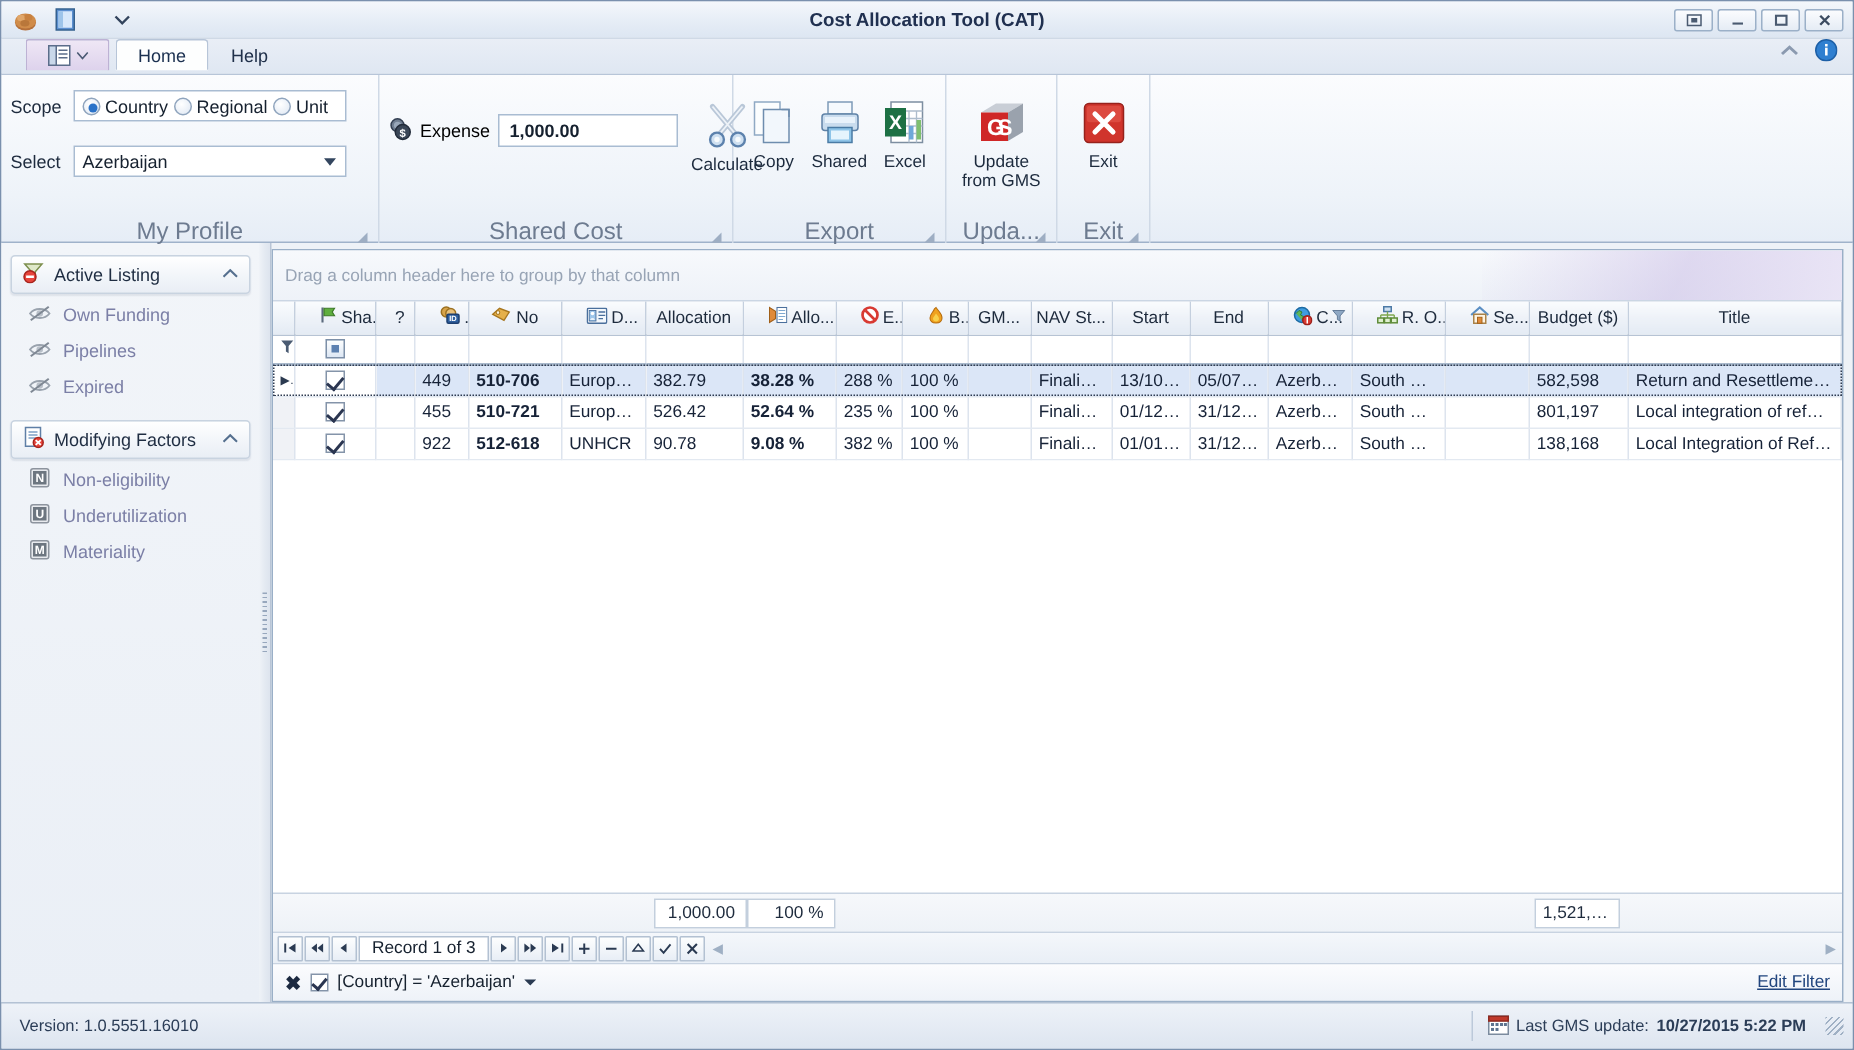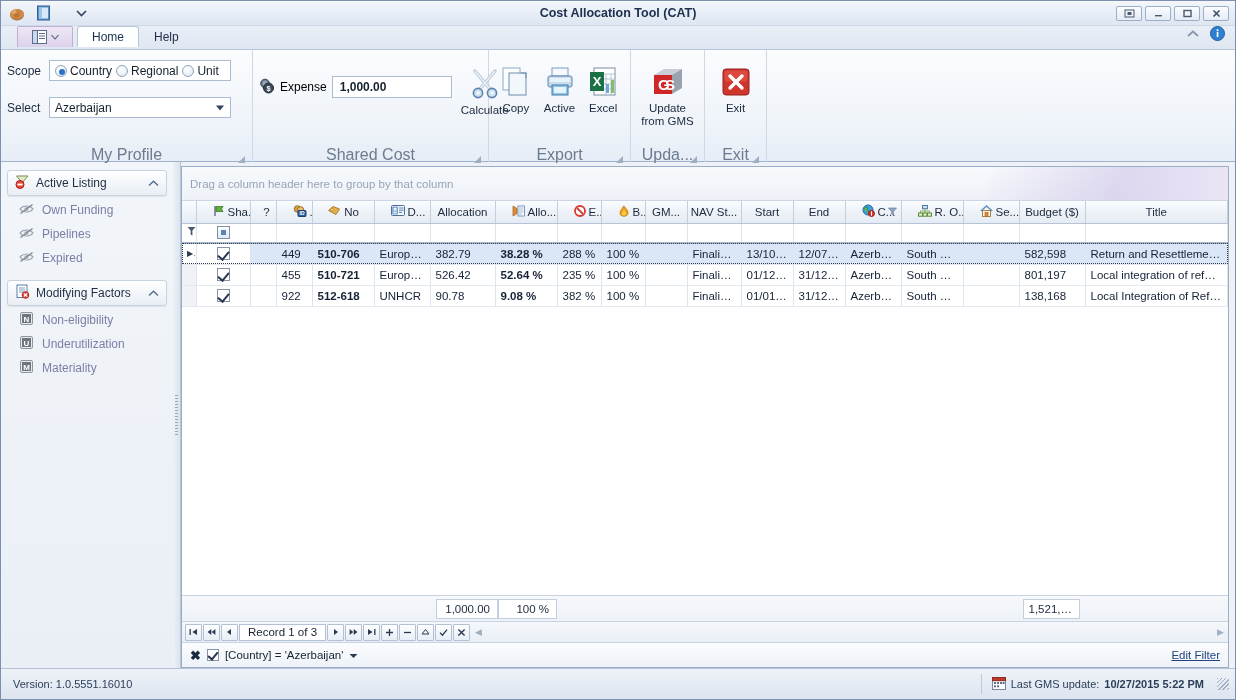--- a/index.html
+++ b/index.html
@@ -504,21 +504,21 @@
         <div class="bigbtn" style="width:45px;">
           <div class="ico32">
             <svg width="30" height="32" viewBox="0 0 30 32">
               <rect x="7" y="2" width="16" height="8" fill="#f5f9fd" stroke="#7d9ab8"></rect>
               <rect x="3" y="10" width="24" height="11" rx="2" fill="#c9dcee" stroke="#5f82a7"></rect>
               <rect x="5" y="12" width="20" height="4" fill="#e8f2fb"></rect>
               <rect x="7" y="19" width="16" height="10" fill="#8ec4e8" stroke="#4a7ba5"></rect>
               <rect x="9" y="21" width="12" height="6" fill="#e6f4fd"></rect>
             </svg>
           </div>
-          <div class="cap">Active</div>
+          <div class="cap">Shared</div>
         </div>
         <div class="bigbtn" style="width:45px;">
           <div class="ico32">
             <svg width="30" height="32" viewBox="0 0 30 32">
               <rect x="6" y="2" width="21" height="27" fill="#ffffff" stroke="#7d8ea1"></rect>
               <g stroke="#aebdcd" stroke-width="0.9">
                 <path d="M13 8h14M13 13h14M13 18h14M13 23h14M18 8v21M23 8v21"></path>
               </g>
               <rect x="18" y="18" width="3" height="9" fill="#6fa8d8"></rect>
               <rect x="23" y="14" width="3" height="13" fill="#7fbf6f"></rect>
@@ -913,21 +913,21 @@
             <td class="num">449</td>
             <td class="b">510-706</td>
             <td>Europ…</td>
             <td class="num">382.79</td>
             <td class="num b">38.28 %</td>
             <td class="num">288 %</td>
             <td class="num">100 %</td>
             <td></td>
             <td>Finalized</td>
             <td class="ctr">13/10/10</td>
-            <td class="ctr">12/07/12</td>
+            <td class="ctr">05/07/12</td>
             <td>Azerbai…</td>
             <td>South C…</td>
             <td></td>
             <td class="num">582,598</td>
             <td>Return and Resettlement …</td>
           </tr>
 
           <tr class="datarow">
             <td class="indic"></td>
             <td class="chk"><span class="cellchk"></span></td>

